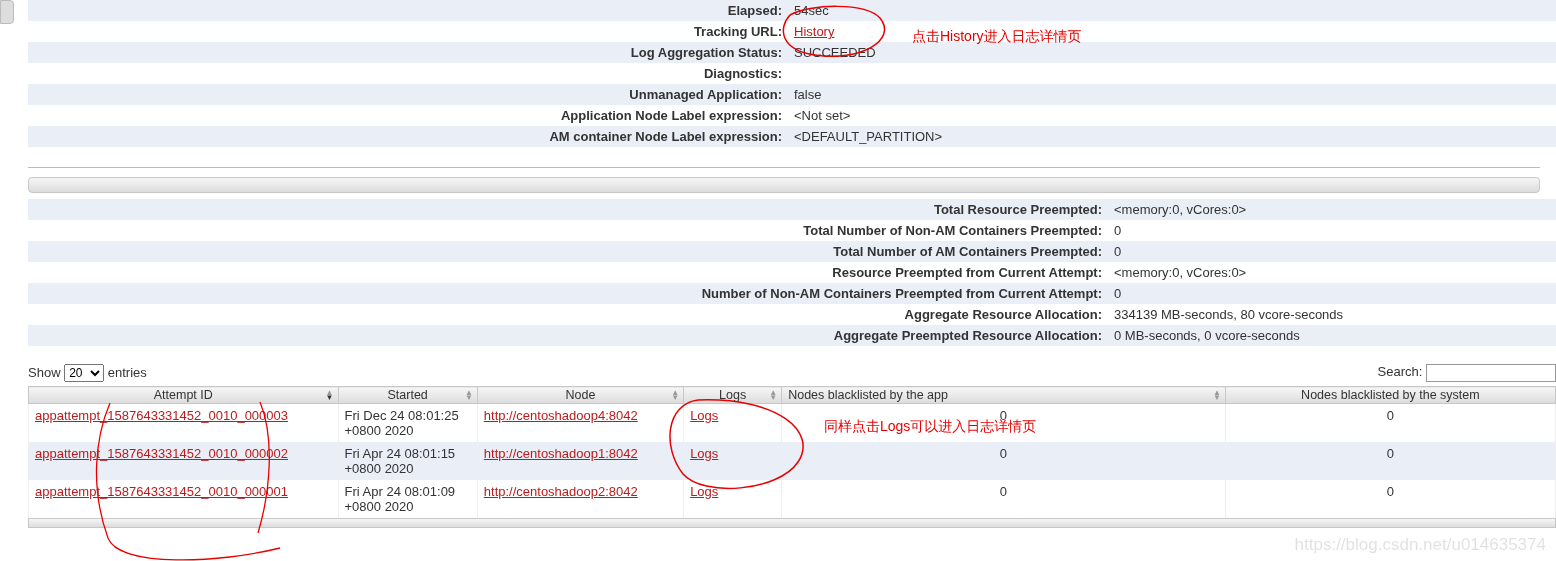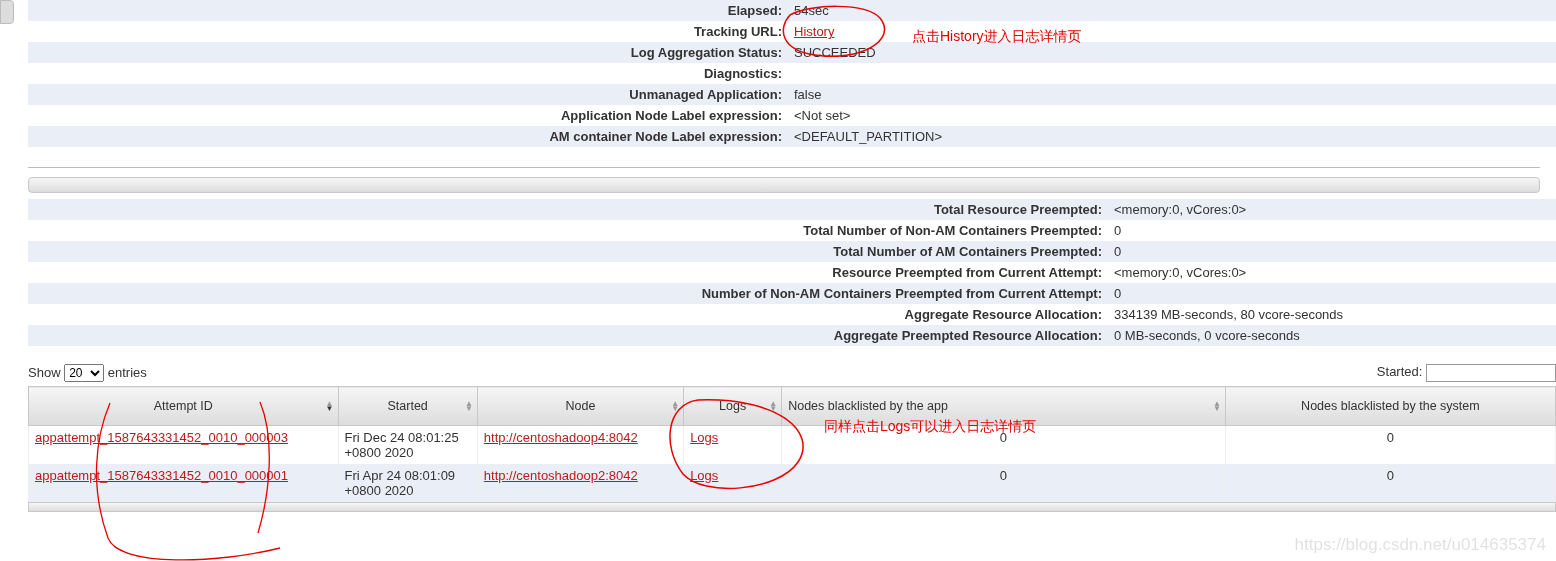--- a/index.html
+++ b/index.html
@@ -75,21 +75,21 @@
   table.attempts {
     width: 100%;
     border-collapse: collapse;
     table-layout: fixed;
   }
   table.attempts thead th {
     background: linear-gradient(#f6f6f6, #dcdcdc);
     border: 1px solid #c8c8c8;
     font-weight: normal;
     font-size: 12.5px;
-    padding: 12px 6px;
+    padding: 1px 6px;
     position: relative;
     white-space: nowrap;
     color: #333;
   }
   .sort-icons {
     position: absolute;
     right: 4px;
     top: 50%;
     transform: translateY(-50%);
     display: flex;
@@ -233,21 +233,21 @@
 <div class="attempts-wrap">
   <div class="table-controls">
     <div>
       <span>Show</span>
       <select>
         <option selected="">20</option>
       </select>
       <span>entries</span>
     </div>
     <div>
-      <span>Started:</span>
+      <span>Search:</span>
       <input type="text" value="" style="">
     </div>
   </div>
 
   <table class="attempts">
     <thead>
       <tr>
         <th class="col-attempt">
           <span>Attempt ID</span>
           <span class="sort-icons">
@@ -286,20 +286,28 @@
         <th class="col-black2">
           <span>Nodes blacklisted by the system</span>
         </th>
       </tr>
     </thead>
     <tbody id="attempts-body">
         <tr>
           <td><a>appattempt_1587643331452_0010_000003</a></td>
           <td>Fri Dec 24 08:01:25 +0800 2020</td>
           <td><a>http://centoshadoop4:8042</a></td>
+          <td><a>Logs</a></td>
+          <td class="ccenter">0</td>
+          <td class="center">0</td>
+        </tr>
+        <tr>
+          <td><a>appattempt_1587643331452_0010_000002</a></td>
+          <td>Fri Apr 24 08:01:15 +0800 2020</td>
+          <td><a>http://centoshadoop1:8042</a></td>
           <td><a>Logs</a></td>
           <td class="ccenter">0</td>
           <td class="center">0</td>
         </tr>
         <tr>
           <td><a>appattempt_1587643331452_0010_000001</a></td>
           <td>Fri Apr 24 08:01:09 +0800 2020</td>
           <td><a>http://centoshadoop2:8042</a></td>
           <td><a>Logs</a></td>
           <td class="ccenter">0</td>

